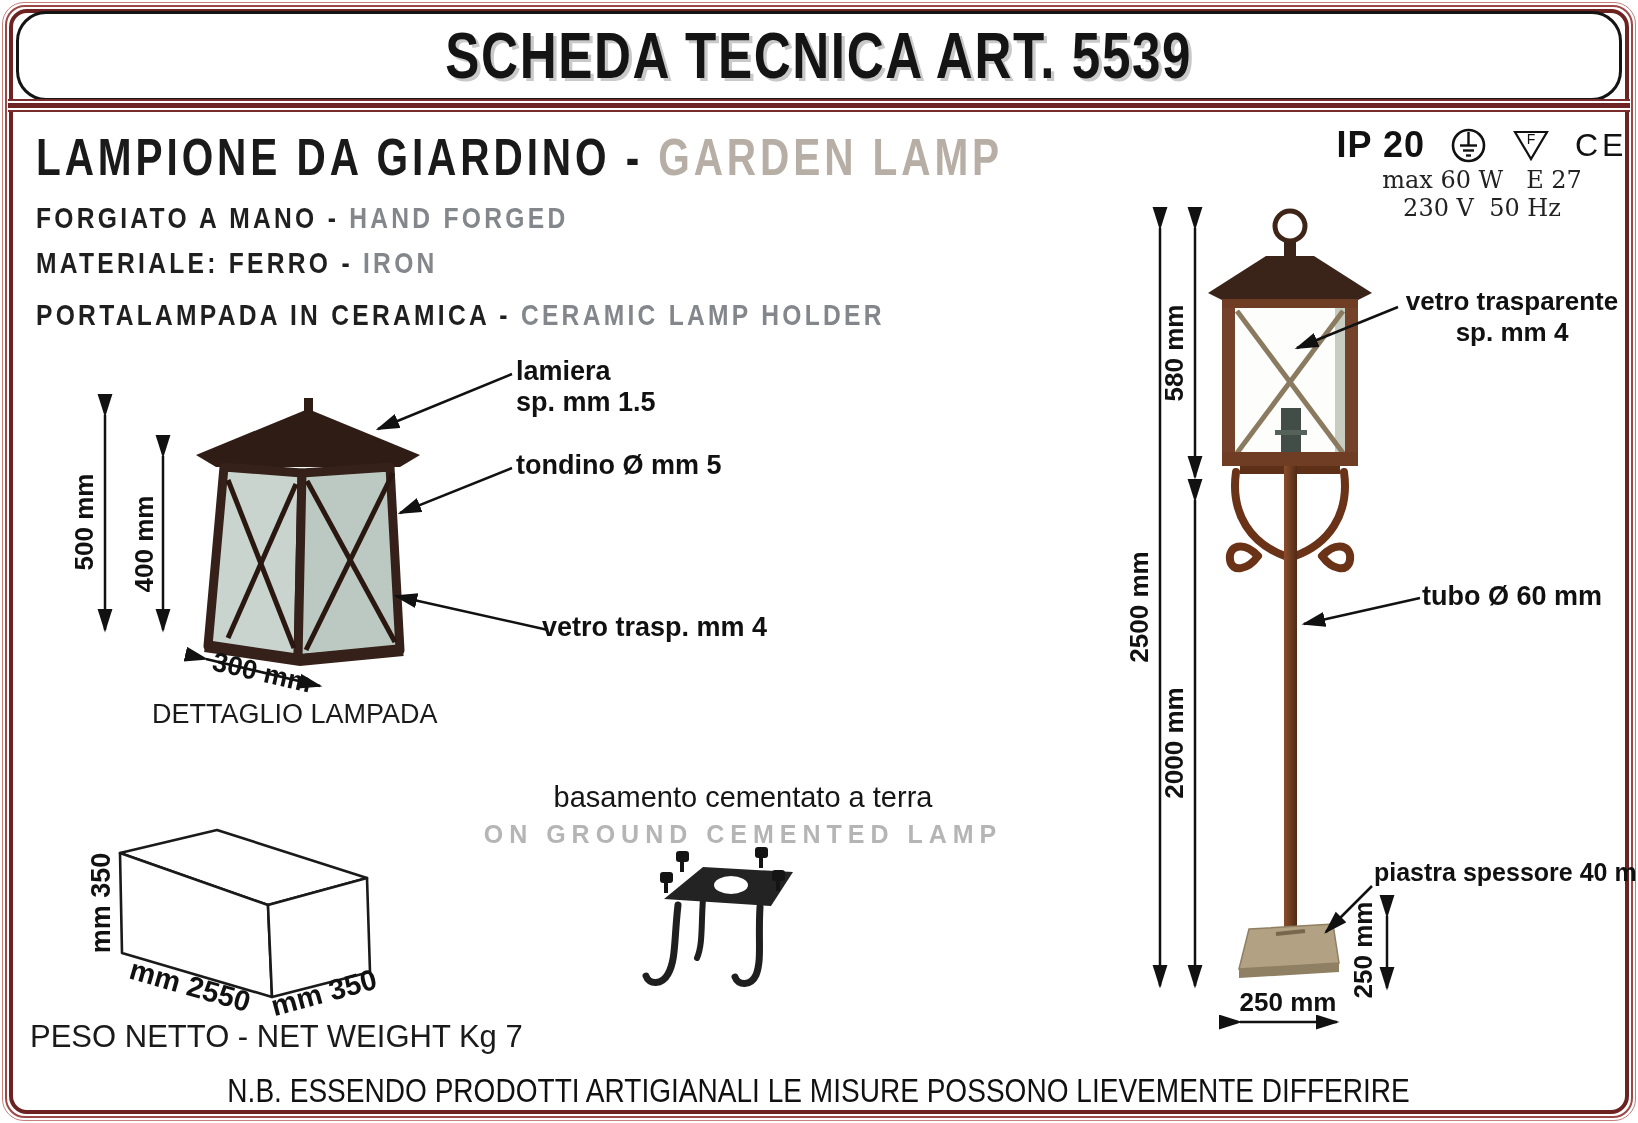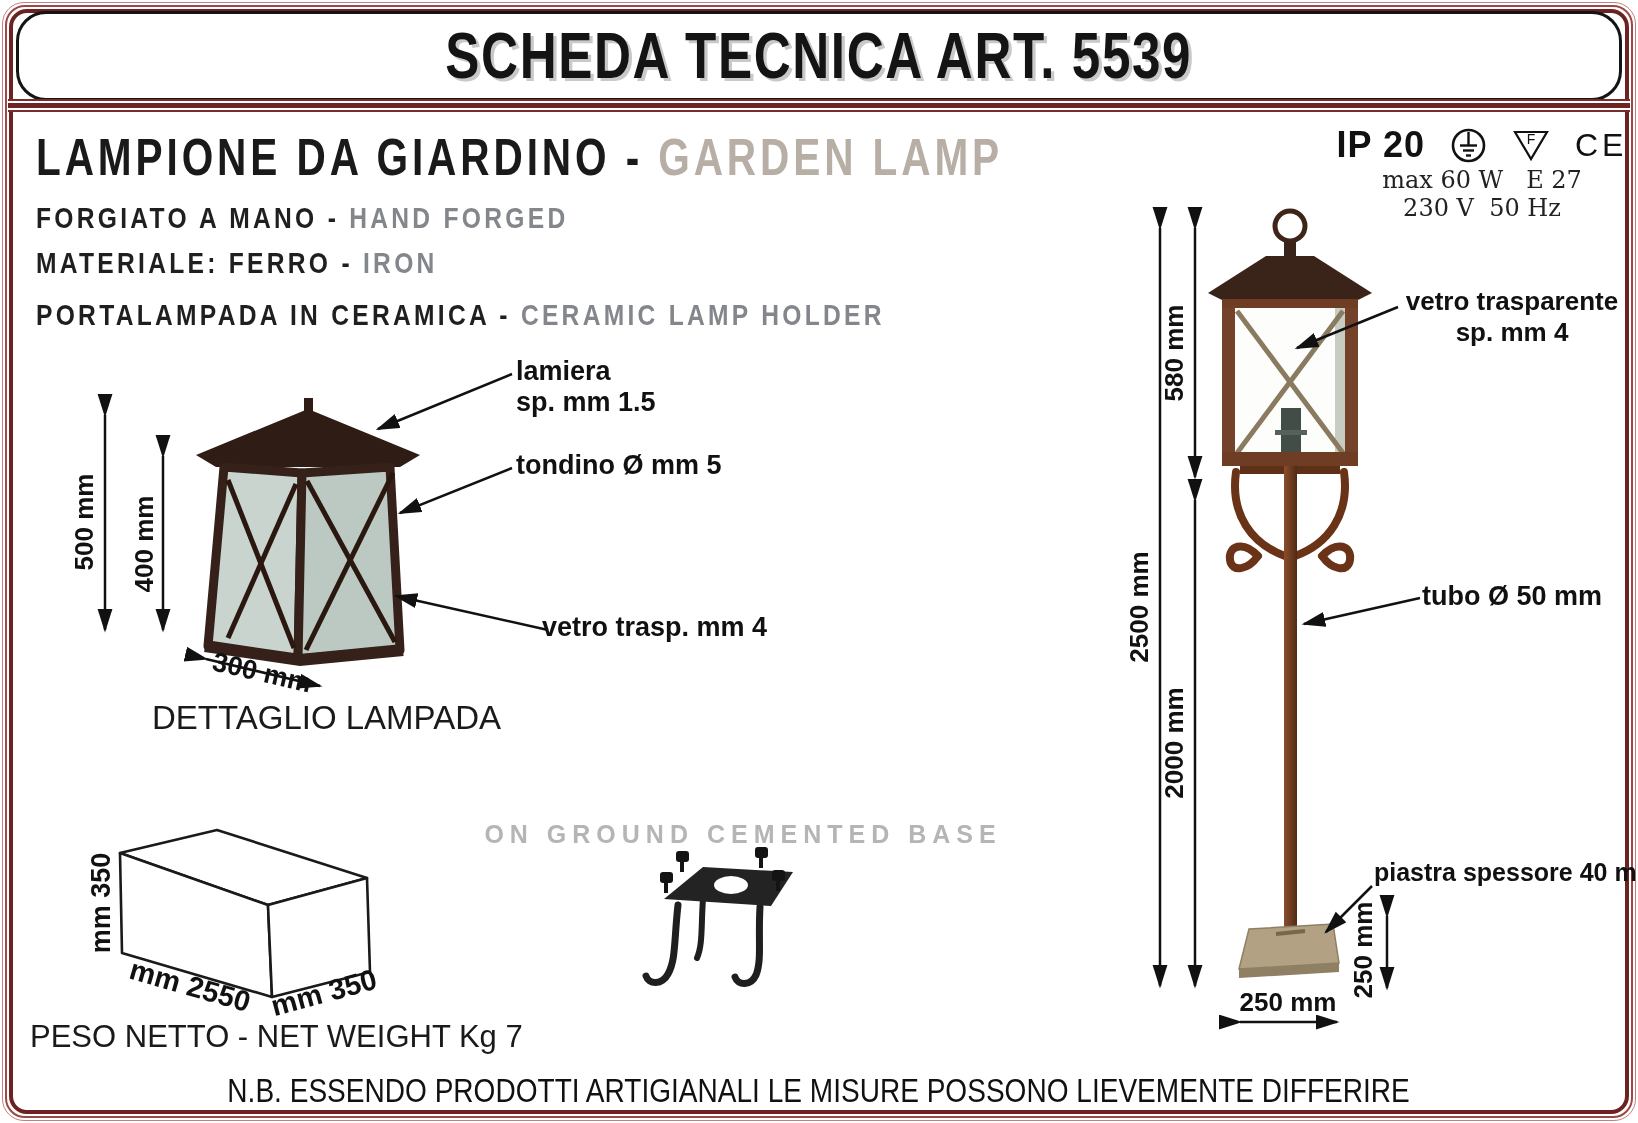--- a/index.html
+++ b/index.html
@@ -49,21 +49,21 @@
     text-align:center;white-space:pre;line-height:28px;}
 
   .lab{position:absolute;font-weight:700;font-size:27px;color:#111;white-space:nowrap;line-height:31px;}
   .vlabel{position:absolute;font-weight:700;font-size:26px;color:#111;white-space:nowrap;
     transform:translate(-50%,-50%) rotate(-90deg);}
   .dlabel{position:absolute;font-weight:700;font-size:27px;color:#111;white-space:nowrap;
     transform:translate(-50%,-50%);}
   .hlabel{position:absolute;font-weight:700;font-size:26px;color:#111;white-space:nowrap;
     transform:translate(-50%,-50%);}
 
-  .caption{position:absolute;left:152px;top:699px;font-size:33px;color:#1a1a1a;}
+  .caption{position:absolute;left:152px;top:699px;font-size:27px;color:#1a1a1a;}
   .peso{position:absolute;left:30px;top:1019px;font-size:31px;color:#1a1a1a;}
 
   .basamento-it{position:absolute;left:743px;top:781px;transform:translateX(-50%);
     font-size:29px;color:#161616;white-space:nowrap;}
   .basamento-en{position:absolute;left:743px;top:820px;transform:translateX(-50%);
     font-weight:700;font-size:25px;letter-spacing:6px;color:#b5b5b5;white-space:nowrap;}
 
   .footer{position:absolute;left:0;right:0;top:1072px;text-align:center;}
   .footer .cond{display:inline-block;transform:scaleX(0.85);transform-origin:center;
     font-size:33px;color:#111;white-space:nowrap;}
@@ -238,32 +238,33 @@
   </div>
   <div class="lab" style="left:516px;top:450px;text-align:center;">tondino  Ø mm 5</div>
   <div class="lab" style="left:542px;top:612px;">vetro trasp. mm 4</div>
   <div class="caption">DETTAGLIO LAMPADA</div>
 
   <div class="vlabel" style="left:101px;top:903px;font-size:27px;">mm 350</div>
   <div class="dlabel" style="left:190px;top:986px;transform:translate(-50%,-50%) rotate(16deg);font-size:29px;">mm 2550</div>
   <div class="dlabel" style="left:324px;top:993px;transform:translate(-50%,-50%) rotate(-15deg);font-size:29px;">mm 350</div>
   <div class="peso">PESO NETTO - NET WEIGHT  Kg 7</div>
 
-  <div class="basamento-en">ON GROUND CEMENTED BASE</div>
+  <div class="basamento-it">basamento cementato a terra</div>
+  <div class="basamento-en">ON GROUND CEMENTED LAMP</div>
 
   <div class="vlabel" style="left:1139px;top:607px;">2500 mm</div>
   <div class="vlabel" style="left:1174px;top:353px;">580 mm</div>
   <div class="vlabel" style="left:1174px;top:743px;">2000 mm</div>
   <div class="vlabel" style="left:1363px;top:950px;">250 mm</div>
   <div class="hlabel" style="left:1288px;top:1002px;">250 mm</div>
 
   <div class="lab lab-center" style="left:1398px;top:286px;width:228px;font-size:26px;">
     <div>vetro trasparente</div>
     <div>sp. mm 4</div>
   </div>
-  <div class="lab" style="left:1422px;top:581px;">tubo Ø 50 mm</div>
+  <div class="lab" style="left:1422px;top:581px;">tubo Ø 60 mm</div>
   <div class="lab" style="left:1374px;top:857px;font-size:25px;">piastra spessore 40 mm</div>
 
   <div class="footer">
     <span class="cond">N.B. ESSENDO PRODOTTI ARTIGIANALI LE MISURE POSSONO LIEVEMENTE DIFFERIRE</span>
   </div>
 
 </div>
 
 </body></html>

